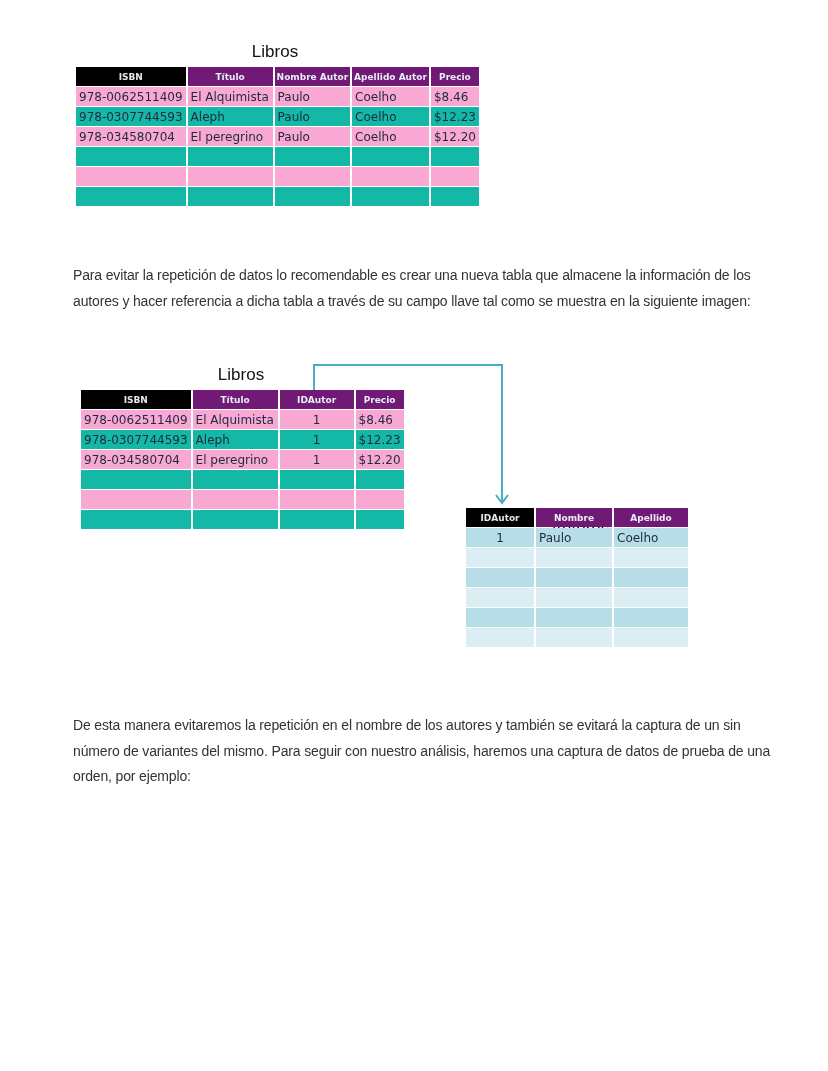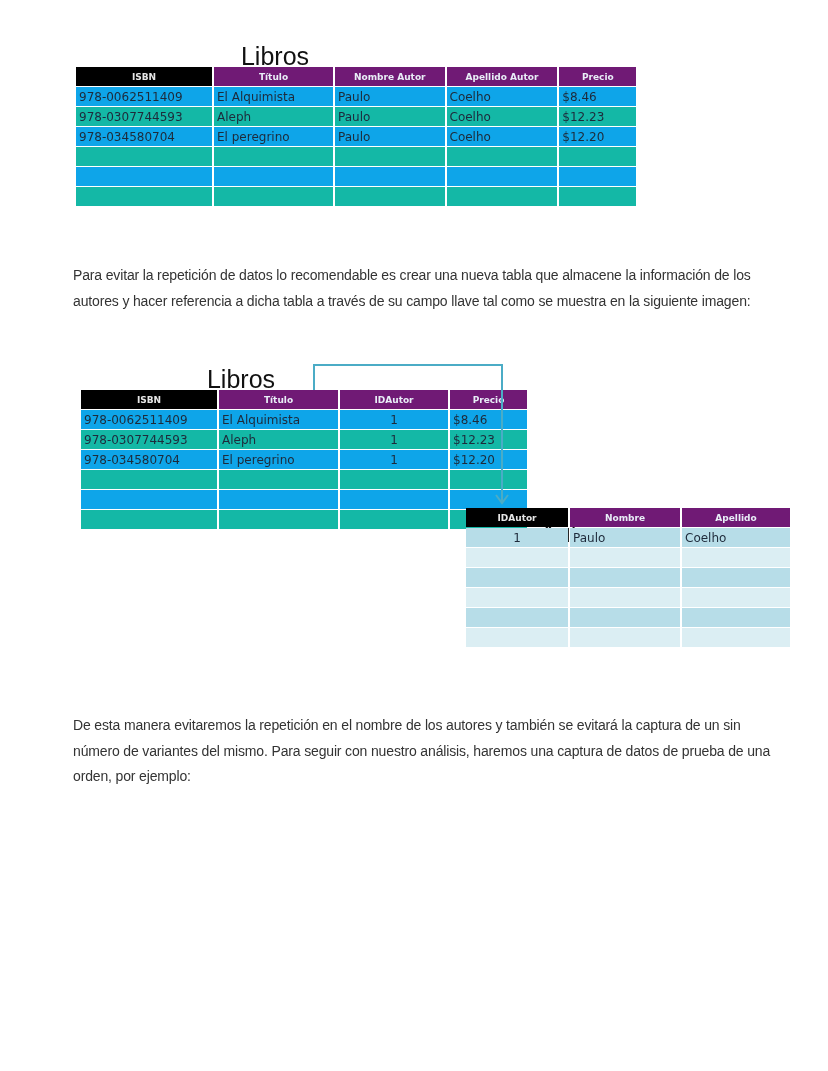--- a/index.html
+++ b/index.html
@@ -1,25 +1,25 @@
 <!DOCTYPE html>
 <html><head>
   <meta charset="utf-8">
   <style>
     html, body { margin: 0; padding: 0; background: #ffffff; }
     body { width: 828px; height: 1071px; position: relative; overflow: hidden;
            font-family: "Liberation Sans", "DejaVu Sans", sans-serif; color: #222; }
     .abs { position: absolute; }
-    .tbl-title { position: absolute; font-family: "Liberation Sans", sans-serif; font-size: 25px; color: #111; text-align: center; }
+    .tbl-title { position: absolute; font-family: "Liberation Sans", sans-serif; font-size: 17px; color: #111; text-align: center; }
     table.db { position: absolute; border-collapse: separate; border-spacing: 2px 1px; font-family: "DejaVu Sans", sans-serif; }
-    table.db th { font-size: 9px; font-weight: bold; color: #e8eef7; height: 19px; padding: 0 19px; white-space: nowrap; text-align: center; }
+    table.db th { font-size: 9px; font-weight: bold; color: #e8eef7; height: 19px; padding: 0 2px; white-space: nowrap; text-align: center; }
     table.db th.key { background: #000000; color: #e6e6e6; }
     table.db td { font-size: 12px; height: 19px; padding: 0 3px; white-space: nowrap; color: #1e2a3a; }
     .blue th { background: #701a75; }
-    .blue tr.r-a td { background: #0ea5e9; }
+    .blue tr.r-a td { background: #f9a8d4; }
     .blue tr.r-b td { background: #14b8a6; }
     .teal th { background: #701a75; }
     .teal tr.r-a td { background: #b7dde8; }
     .teal tr.r-b td { background: #dbeef3; }
     td.num { text-align: left; }
     td.ctr { text-align: center; }
     .para { position: absolute; left: 73px; width: 700px; font-family: "Liberation Sans", sans-serif; font-size: 14px; line-height: 25.5px; color: #333; letter-spacing: -0.15px; }
   </style>
 </head>
 <body>

